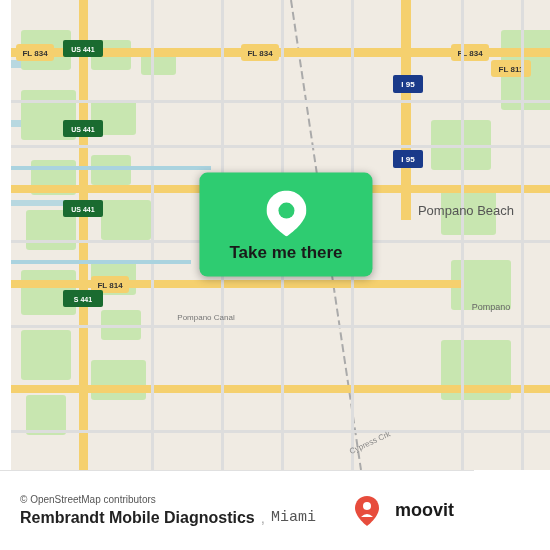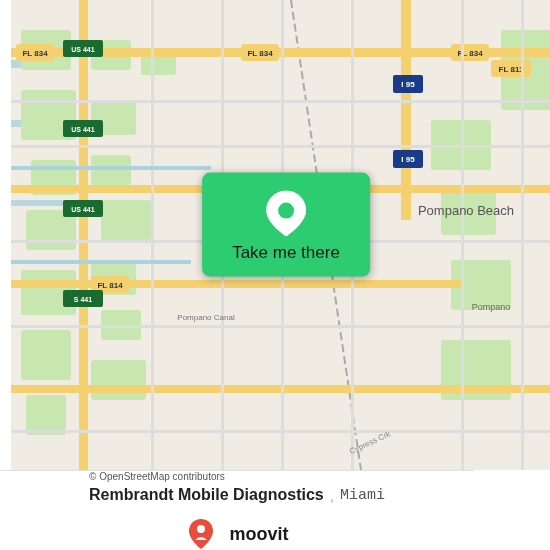--- a/index.html
+++ b/index.html
@@ -44,35 +44,34 @@
 
     #pin-icon {
       width: 40px;
       height: 46px;
       margin-bottom: 6px;
     }
 
     #take-me-there-label {
       color: #1a1a1a;
       font-size: 17px;
-      font-weight: 400;
+      font-weight: 700;
       white-space: nowrap;
     }
 
     
     #bottom-bar {
       width: 474px;
       height: 80px;
       background-color: #ffffff;
       display: flex;
       align-items: center;
-      padding: 0 12px;
+      padding: 0 20px;
       border-top: 1px solid #e0e0e0;
       position: relative;
-      flex-direction: column;
     }
 
     #bottom-left {
       flex: 1;
     }
 
     #openstreetmap-credit {
       font-size: 10px;
       color: #555;
       margin-bottom: 4px;
@@ -220,21 +219,21 @@
       <path d="M20 0 C9 0 0 9 0 20 C0 33 20 46 20 46 C20 46 40 33 40 20 C40 9 31 0 20 0Z" fill="white"></path>
       <circle cx="20" cy="20" r="8" fill="#2ecc71"></circle>
     </svg>
     <span id="take-me-there-label">Take me there</span>
   </div>
 </div>
 
 <div id="bottom-bar">
   <div id="bottom-left">
     <div id="openstreetmap-credit">© OpenStreetMap contributors</div>
-    <div style="display:flex; align-items:center; gap:6px;">
+    <div style="display:flex; align-items:flex-start; gap:6px;">
       <span id="business-name">Rembrandt Mobile Diagnostics</span>
       <span style="color:#aaa; font-size:15px;">,</span>
       <span id="business-city">Miami</span>
     </div>
   </div>
 
   <div id="moovit-logo">
     <svg id="moovit-icon" viewBox="0 0 32 32" xmlns="http://www.w3.org/2000/svg">
 
       <path d="M16 1 C9 1 4 6.5 4 13 C4 22 16 31 16 31 C16 31 28 22 28 13 C28 6.5 23 1 16 1Z" fill="#e74c3c"></path>

